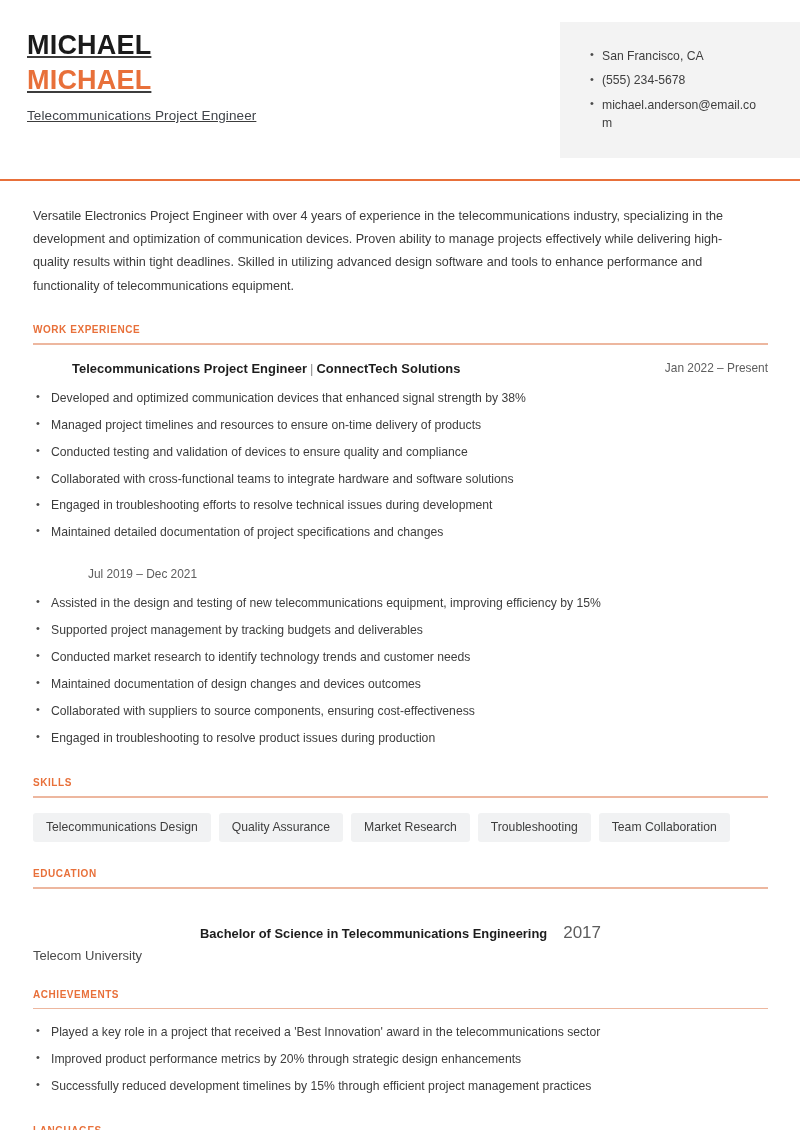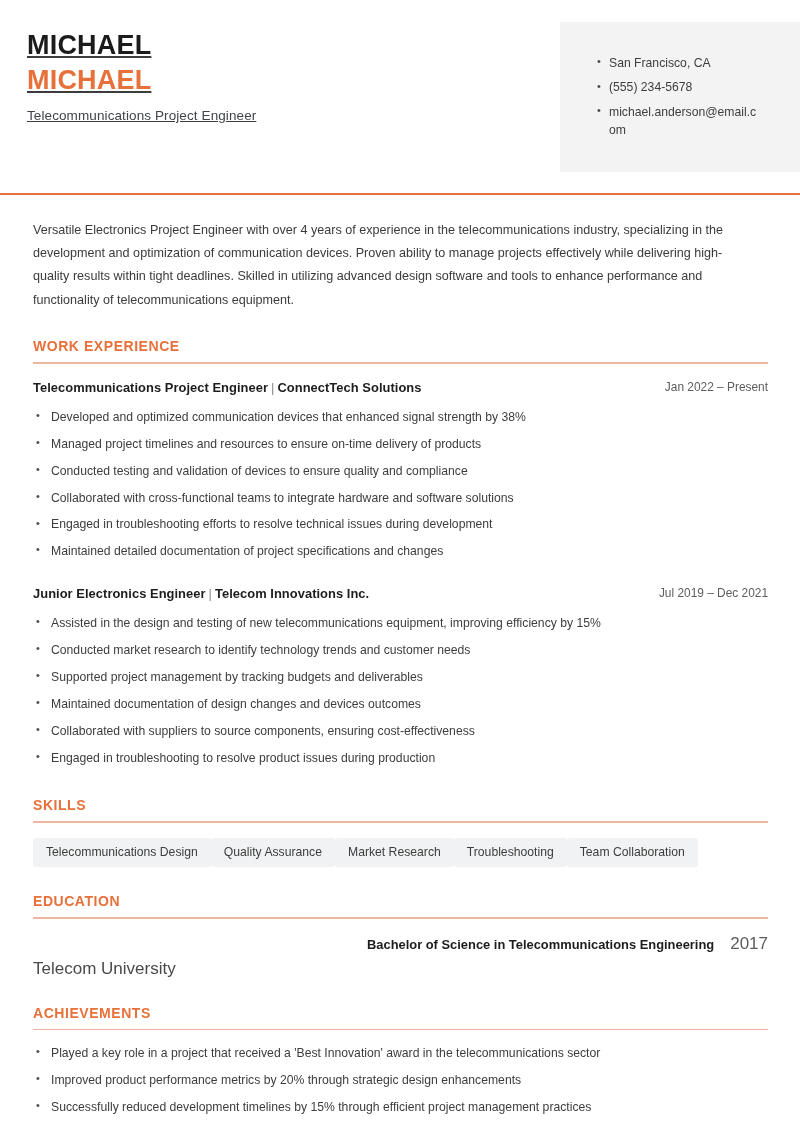--- a/index.html
+++ b/index.html
@@ -54,21 +54,21 @@
 
   .contact-box {
     width: 240px;
     background: #f3f3f3;
     padding: 14px 0 14px 0;
     box-sizing: border-box;
     margin-top: 0px;
   }
   .contact-list {
     list-style: none;
-    margin: 15px;
+    margin: 8px;
     padding: 0 26px 0 22px;
   }
   .contact-list li {
     position: relative;
     font-size: 12.2px;
     color: #3e3e3e;
     line-height: 1.45;
     padding: 3.5px 0 3.5px 12px;
     word-break: break-word;
   }
@@ -98,21 +98,21 @@
     line-height: 1.85;
     color: #3b3b3b;
     margin: 24px 0 0 0;
     padding-right: 28px;
   }
 
   .section {
     margin-top: 26px;
   }
   .section-title {
-    font-size: 14px;
+    font-size: 10px;
     font-weight: bold;
     color: #E8703A;
     letter-spacing: 0.55px;
     margin: 0;
   }
   .section-rule {
     height: 1.6px;
     background: #edb79f;
     margin-top: 8px;
     width: 100%;
@@ -122,20 +122,21 @@
   .entry {
     margin-top: 16px;
   }
   .entry + .entry {
     margin-top: 21px;
   }
   .entry-head {
     display: flex;
     align-items: center;
     justify-content: space-between;
+    margin-left: 39px;
   }
   .entry-title {
     font-size: 12.9px;
     font-weight: bold;
     color: #1d1d1d;
     letter-spacing: 0.05px;
   }
   .entry-sep {
     color: #8b8b8b;
     font-weight: normal;
@@ -166,51 +167,52 @@
     left: 3px;
     top: 3.5px;
     color: #4a4a4a;
     font-size: 11px;
   }
 
   
   .pill-row {
     display: flex;
     flex-wrap: wrap;
+    gap: 8px;
     margin-top: 15px;
   }
   .pill {
     background: #f1f2f3;
     border-radius: 3px;
     padding: 8px 13px;
     font-size: 12.2px;
     color: #3d3d3d;
     line-height: 1.1;
   }
 
   
   .edu-head {
     display: flex;
     align-items: baseline;
-    justify-content: flex-end;
-    margin-top: 15px;
+    justify-content: center;
+    margin-top: 34px;
   }
   .edu-degree {
     font-size: 12.9px;
     font-weight: bold;
     color: #1d1d1d;
   }
   .edu-year {
     font-size: 17px;
     color: #5d5d5d;
     white-space: nowrap;
     padding-left: 16px;
   }
   .edu-school {
-    font-size: 17px;
+    font-size: 13px;
     color: #4a4a4a;
     margin-top: 5px;
   }
 
   .achv-list {
     margin-top: 13px;
   }
 </style>
 </head>
 <body>
@@ -253,29 +255,26 @@
           <li>Managed project timelines and resources to ensure on-time delivery of products</li>
           <li>Conducted testing and validation of devices to ensure quality and compliance</li>
           <li>Collaborated with cross-functional teams to integrate hardware and software solutions</li>
           <li>Engaged in troubleshooting efforts to resolve technical issues during development</li>
           <li>Maintained detailed documentation of project specifications and changes</li>
         </ul>
       </div>
 
       <div class="entry">
         <div class="entry-head">
-          <div class="entry-title">
-            <span>Junior Electronics Engineer</span><span class="entry-sep">|</span><span>Telecom Innovations Inc.</span>
-          </div>
           <div class="entry-date">Jul 2019 – Dec 2021</div>
         </div>
         <ul class="bullets">
           <li>Assisted in the design and testing of new telecommunications equipment, improving efficiency by 15%</li>
+          <li>Supported project management by tracking budgets and deliverables</li>
           <li>Conducted market research to identify technology trends and customer needs</li>
-          <li>Supported project management by tracking budgets and deliverables</li>
           <li>Maintained documentation of design changes and devices outcomes</li>
           <li>Collaborated with suppliers to source components, ensuring cost-effectiveness</li>
           <li>Engaged in troubleshooting to resolve product issues during production</li>
         </ul>
       </div>
     </div>
 
     <div class="section">
       <div class="section-title">SKILLS</div>
       <div class="section-rule"></div>

